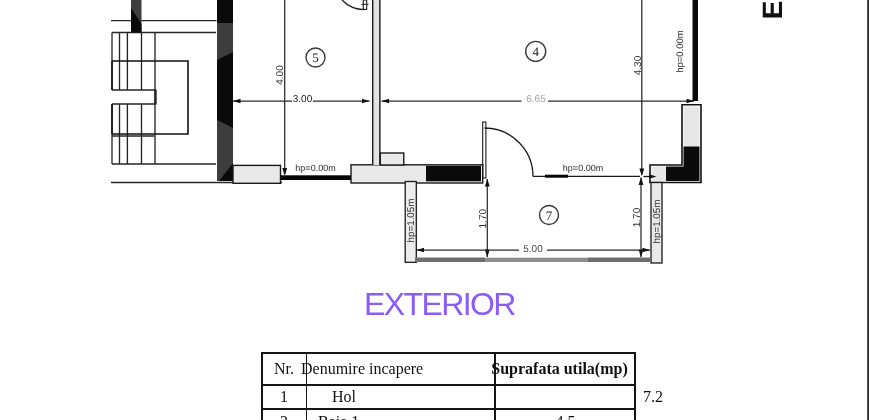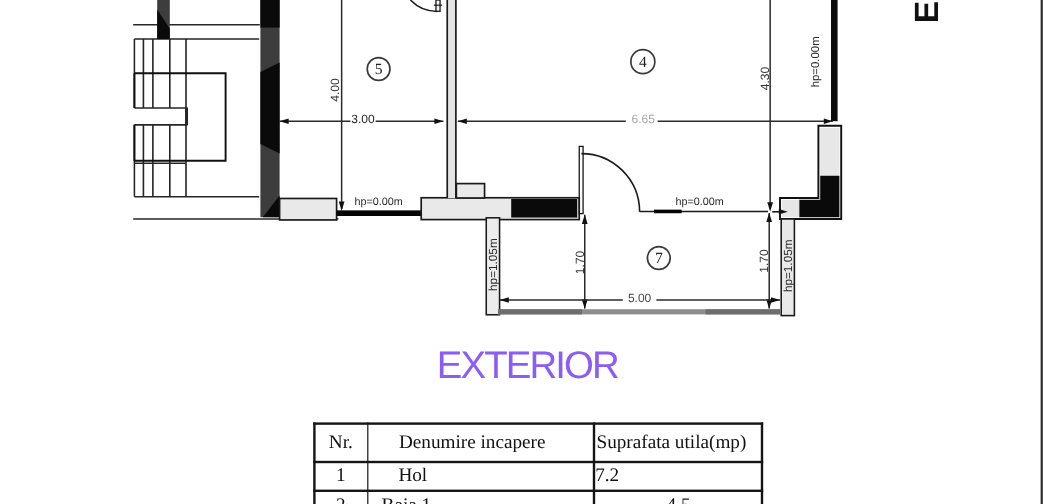--- a/index.html
+++ b/index.html
@@ -199,29 +199,29 @@
   <div style="position:absolute;left:44.5px;top:0;width:1.9px;height:68px;background:#151515;"></div>
 
   <div style="position:absolute;left:233.2px;top:0;width:1.9px;height:68px;background:#151515;"></div>
 
   <div style="position:absolute;left:0;top:32.2px;width:375px;height:2px;background:#151515;"></div>
 
   <div style="position:absolute;left:0;top:56.2px;width:375px;height:2px;background:#151515;"></div>
 
   <div style="position:absolute;left:2px;top:8px;width:42px;text-align:center;">Nr.</div>
 
-  <div style="position:absolute;left:40px;top:8px;width:185px;text-align:center;">Denumire incapere</div>
-
-  <div style="position:absolute;left:229px;top:8px;width:139px;text-align:center;font-weight:normal;white-space:nowrap;">Suprafata utila(mp)</div>
+  <div style="position:absolute;left:40px;top:8px;width:185px;">Denumire incapere</div>
+
+  <div style="position:absolute;left:229px;top:8px;width:139px;text-align:center;font-weight:bold;white-space:nowrap;">Suprafata utila(mp)</div>
 
   <div style="position:absolute;left:2px;top:36px;width:42px;text-align:center;">1</div>
 
   <div style="position:absolute;left:57px;top:36px;margin-left:14px;">Hol</div>
 
-  <div style="position:absolute;left:235px;top:36px;width:139px;text-align:left;">7.2</div>
+  <div style="position:absolute;left:235px;top:36px;width:139px;text-align:right;padding-left:28px;">7.2</div>
 
   <div style="position:absolute;left:2px;top:61px;width:42px;text-align:center;">2</div>
 
   <div style="position:absolute;left:57px;top:61px;">Baia 1</div>
 
   <div style="position:absolute;left:235px;top:61px;width:139px;text-align:center;">4.5</div>
 </div>
 </div>
 
 </body></html>

